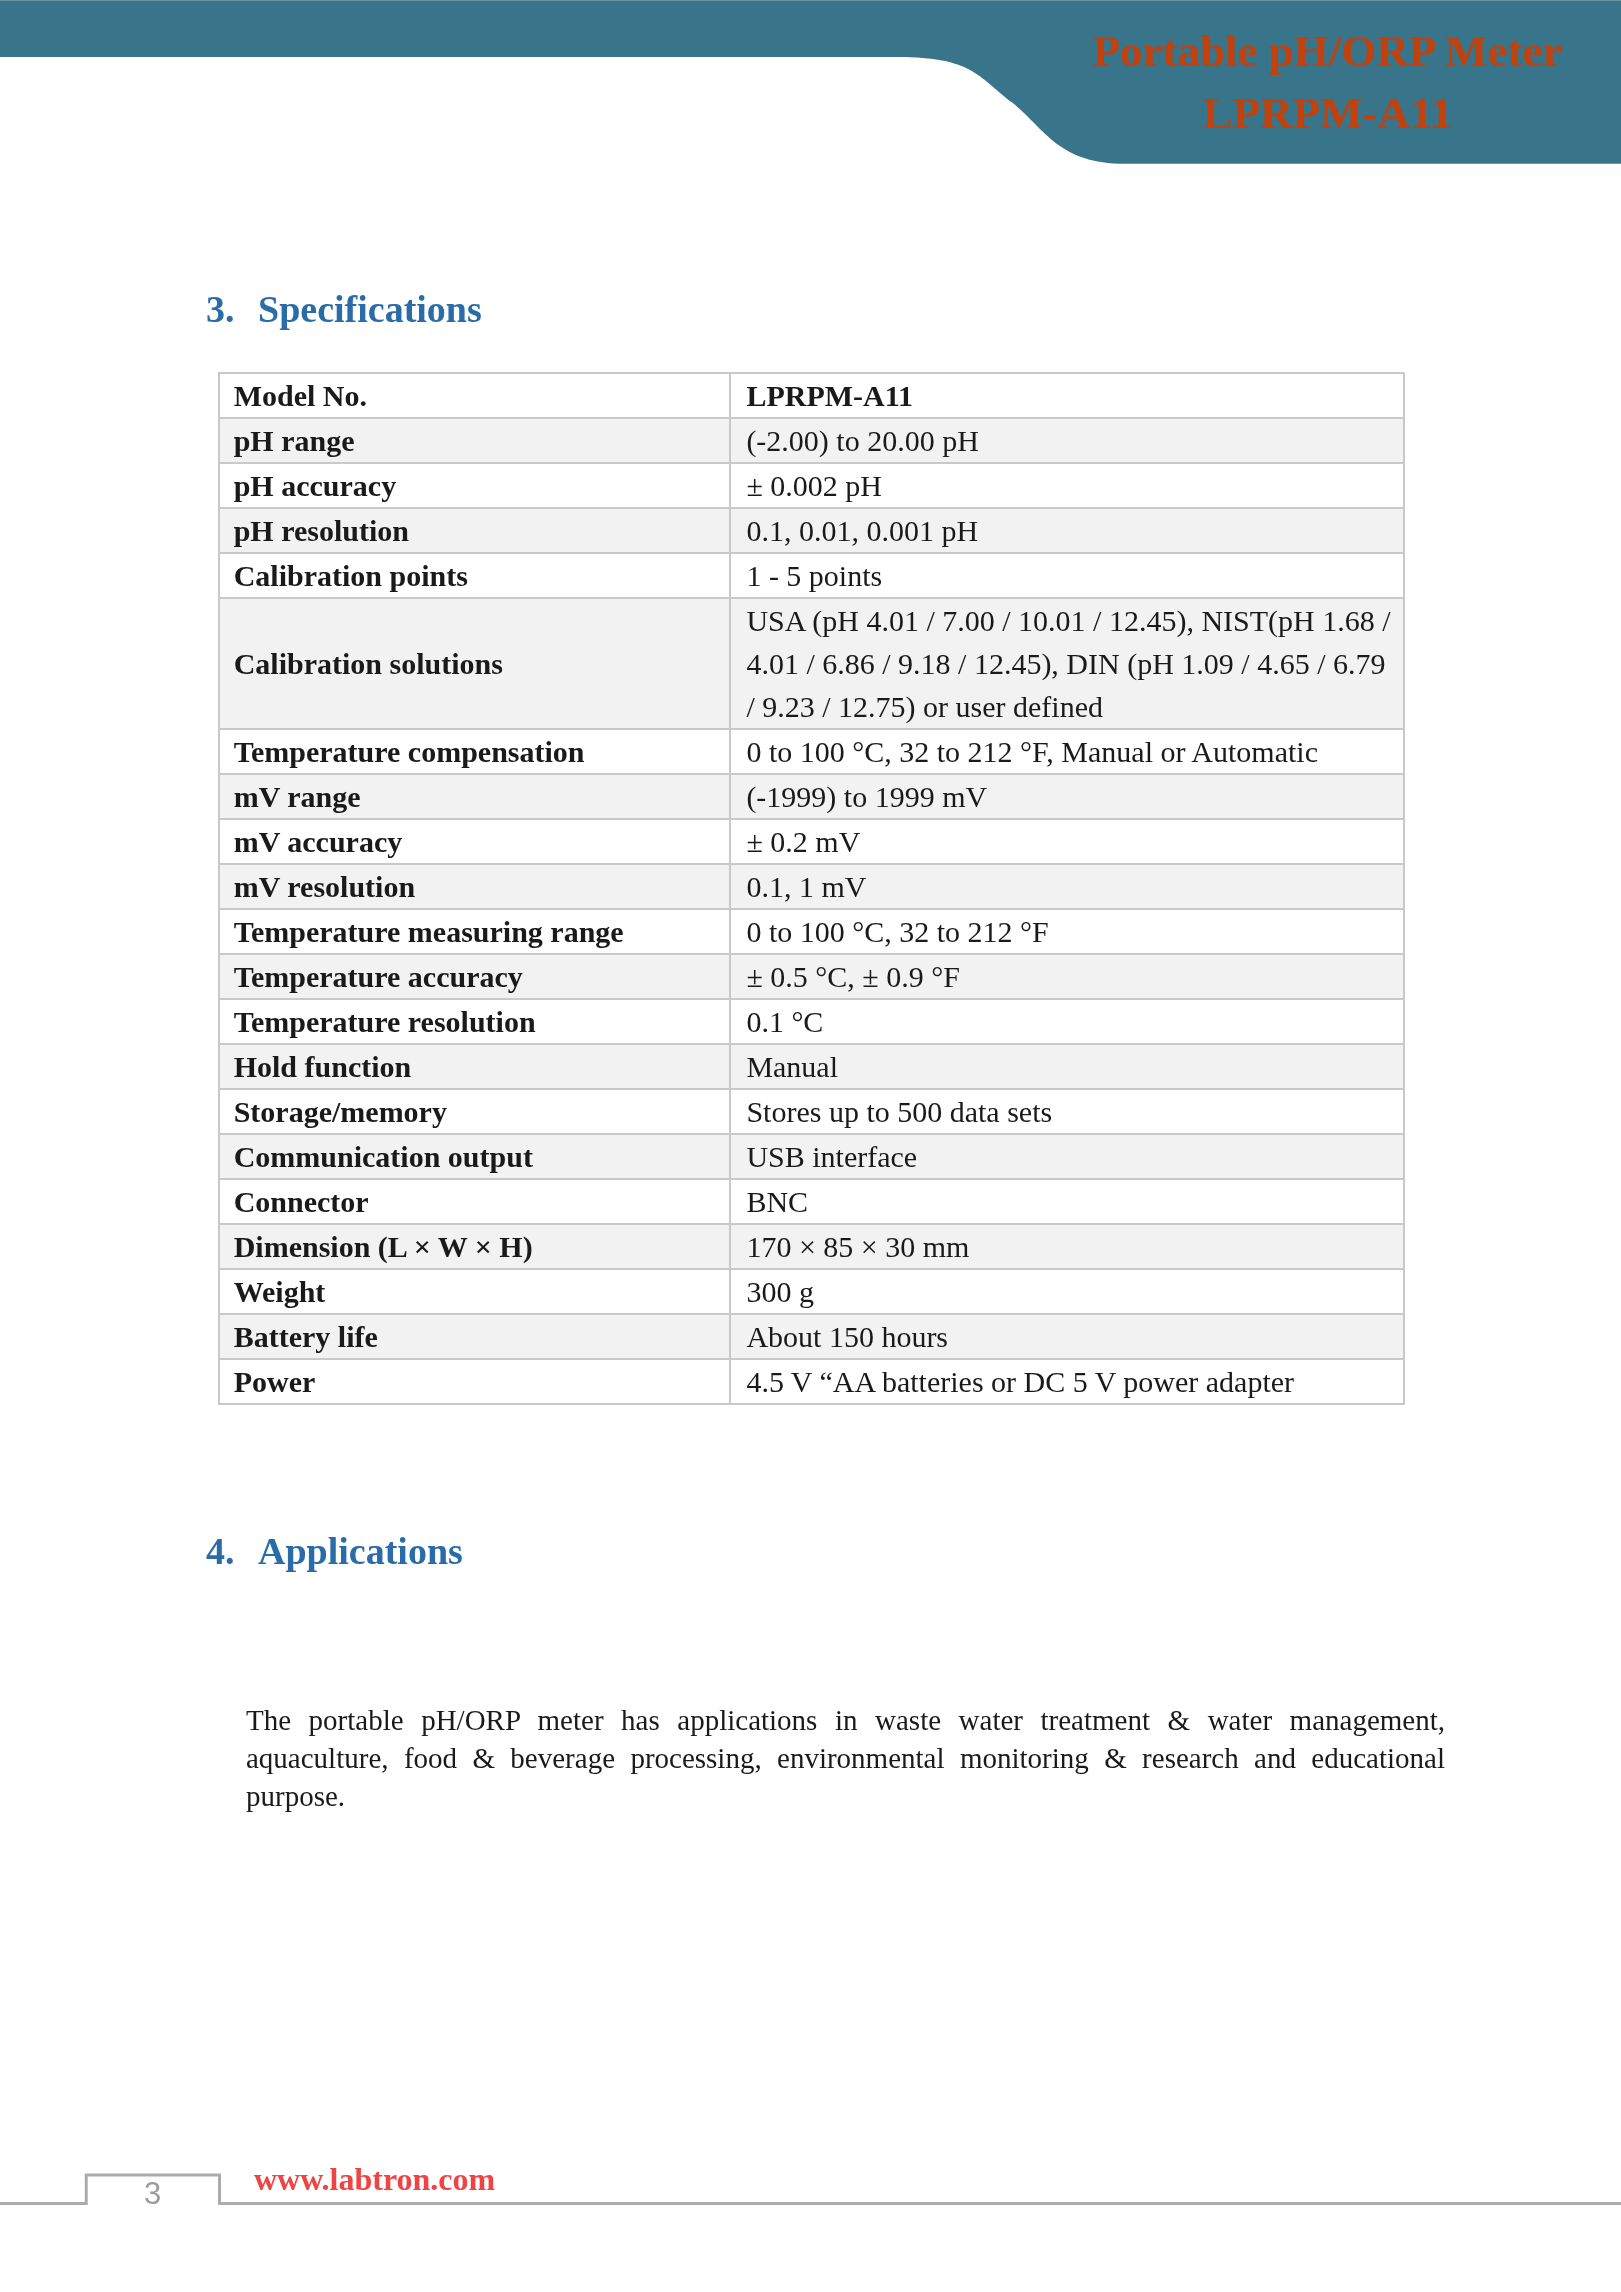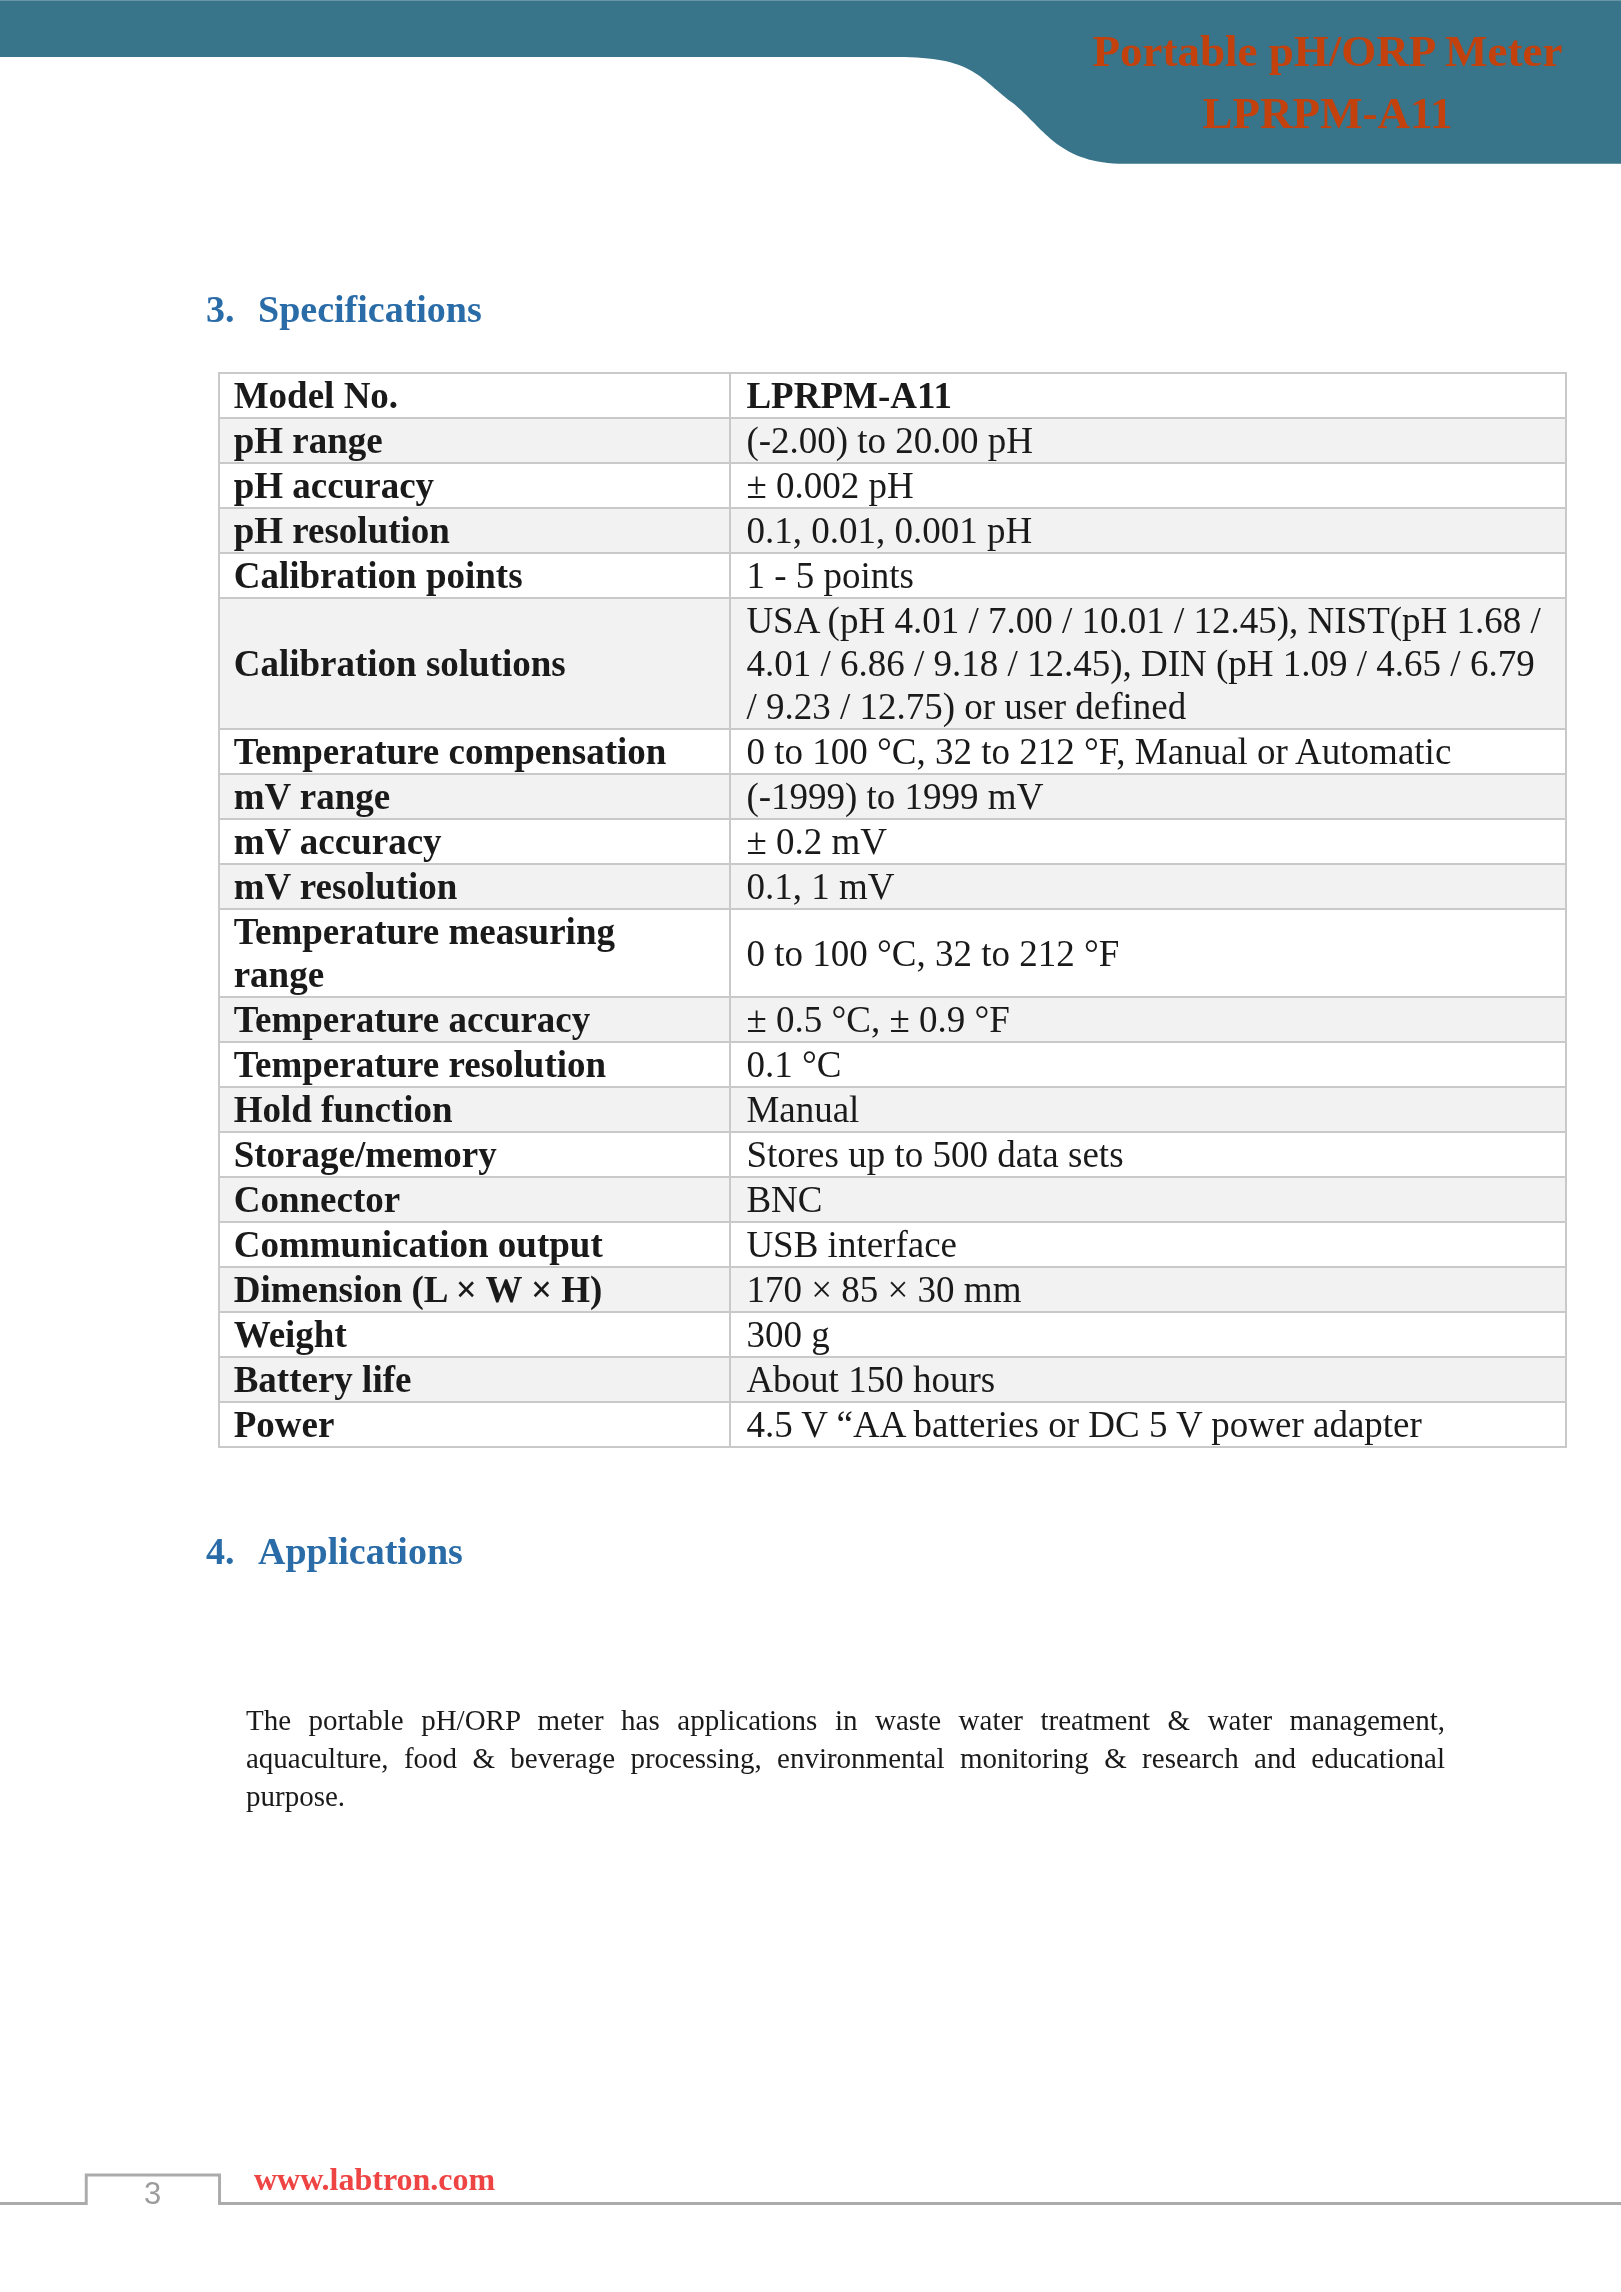--- a/index.html
+++ b/index.html
@@ -26,24 +26,24 @@
     font-size:38px;font-weight:bold;line-height:45px;
     white-space:nowrap;
     margin-left:12px;
   }
   .section-heading .num{display:inline-block;margin-right:23.5px;}
   #spec-heading{top:287px;}
   #app-heading{top:1529px;}
   
   .spec-table{
     position:absolute;top:372px;left:218px;
-    width:1349px;
+    width:1187px;
     border-collapse:collapse;
     table-layout:fixed;
-    font-size:37px;line-height:43px;padding-left:36px;
+    font-size:30px;line-height:43px;padding-left:36px;
   }
   .spec-table td{
     border:2px solid #c9c9c9;
     vertical-align:middle;
     padding:0;
   }
   .spec-table td.label-cell{
     width:456px;
     font-weight:bold;
     padding-left:13.7px;padding-right:39px;
@@ -161,27 +161,27 @@
     <td class="label-cell">Hold function</td>
     <td class="value-cell">Manual</td>
   </tr>
 
   <tr>
     <td class="label-cell">Storage/memory</td>
     <td class="value-cell">Stores up to 500 data sets</td>
   </tr>
 
   <tr>
+    <td class="label-cell">Communication output</td>
+    <td class="value-cell">USB interface</td>
+  </tr>
+
+  <tr>
     <td class="label-cell">Connector</td>
     <td class="value-cell">BNC</td>
-  </tr>
-
-  <tr>
-    <td class="label-cell">Communication output</td>
-    <td class="value-cell">USB interface</td>
   </tr>
 
   <tr>
     <td class="label-cell">Dimension (L × W × H)</td>
     <td class="value-cell">170 × 85 × 30 mm</td>
   </tr>
 
   <tr>
     <td class="label-cell">Weight</td>
     <td class="value-cell">300 g</td>

